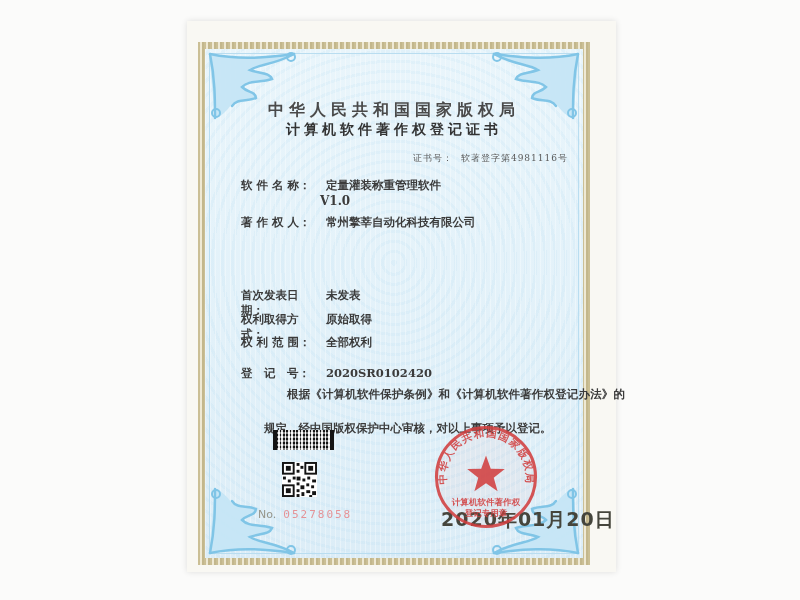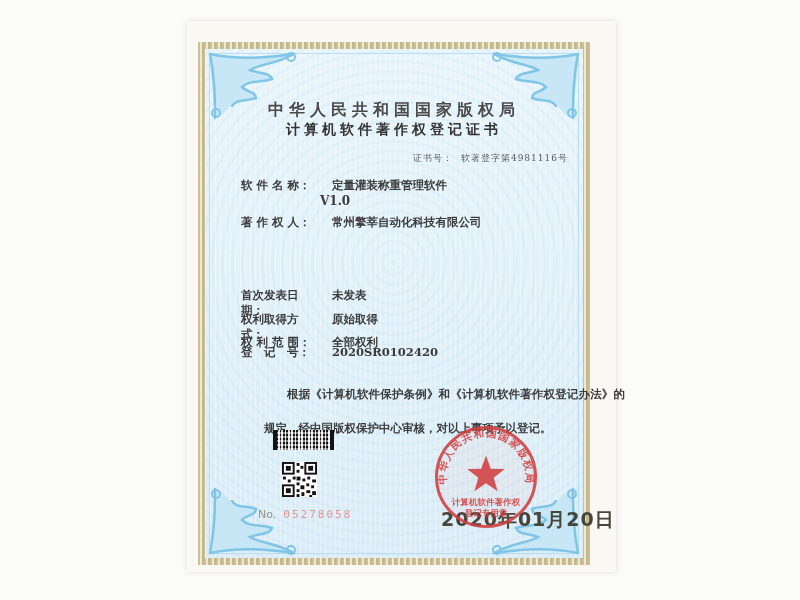--- a/index.html
+++ b/index.html
@@ -35,21 +35,21 @@
 
   
   .t-center { position:absolute; left:18px; right:33px; text-align:center; color:#3f3f3f; }
   .issuer  { top:79px;  font-size:16px; font-weight:700; letter-spacing:5px; color:#4a4a4a; }
   .title   { top:100px; font-size:14px; font-weight:700; letter-spacing:4px; color:#333; }
   .certno  { position:absolute; top:131px; right:48px; font-size:9px; color:#5a5a5a; letter-spacing:1px; }
   .certno .lab { margin-right:8px; }
 
   .row { position:absolute; left:54px; right:30px; font-size:11.5px; font-weight:600; color:#3b3b3b; }
   .flabel { display:inline-block; width:78px; vertical-align:top; }
-  .fvalue { display:inline-block; margin-left:13px; }
+  .fvalue { display:inline-block; margin-left:7px; }
   .ver    { position:absolute; left:133px; top:173px; font-size:12px; font-weight:700; color:#3b3b3b; }
 
   .statement { position:absolute; left:31px; top:356px; width:361px;
     font-size:11.5px; font-weight:600; color:#3b3b3b; line-height:34px;
     text-align:justify; text-indent:2em;margin-left:46px; }
 
   
   .barcode { position:absolute; left:86px; top:409px; width:61px; height:20px;
     background-image:
       repeating-linear-gradient(0deg, rgba(255,255,255,.45) 0 2px, rgba(0,0,0,.12) 2px 4px),
@@ -137,21 +137,21 @@
     </div>
     <div class="row" style="top:267px">
       <span class="flabel">首次发表日期：</span><span class="fvalue">未发表</span>
     </div>
     <div class="row" style="top:291px">
       <span class="flabel">权利取得方式：</span><span class="fvalue">原始取得</span>
     </div>
     <div class="row" style="top:314px">
       <span class="flabel">权 利 范 围：</span><span class="fvalue">全部权利</span>
     </div>
-    <div class="row" style="top:324px">
+    <div class="row" style="top:345px">
       <span class="flabel">登　记　号：</span><span class="fvalue">2020SR0102420</span>
     </div>
 
     <div class="statement">根据《计算机软件保护条例》和《计算机软件著作权登记办法》的规定，经中国版权保护中心审核，对以上事项予以登记。</div>
 
     <div class="barcode"></div>
     <svg class="qr" viewBox="0 0 36 36">
       <rect width="36" height="36" fill="#fff"></rect>
       <g fill="#141414">
         <rect x="0" y="0" width="13" height="13"></rect>

